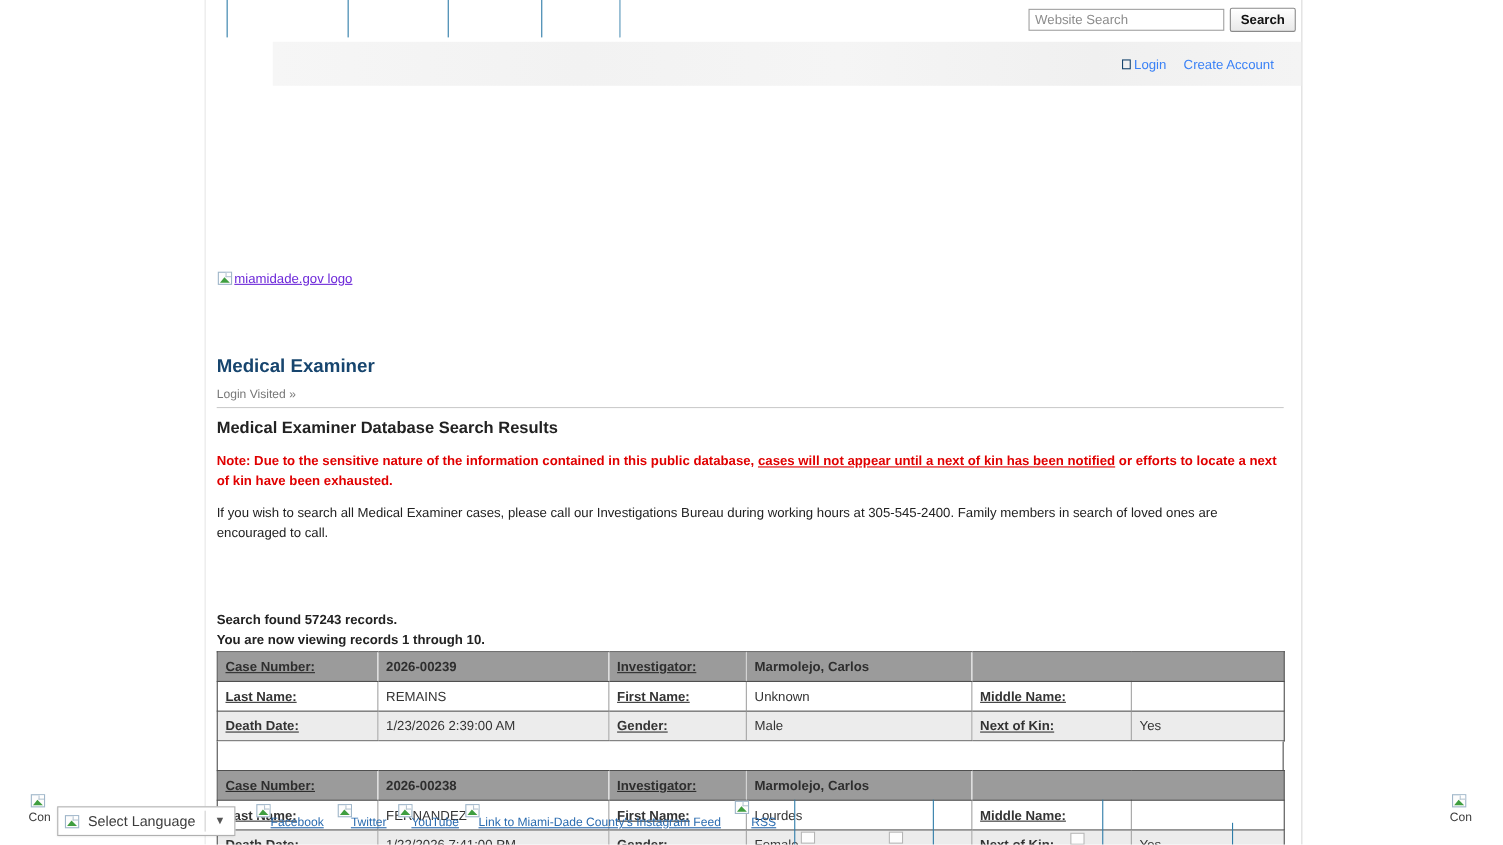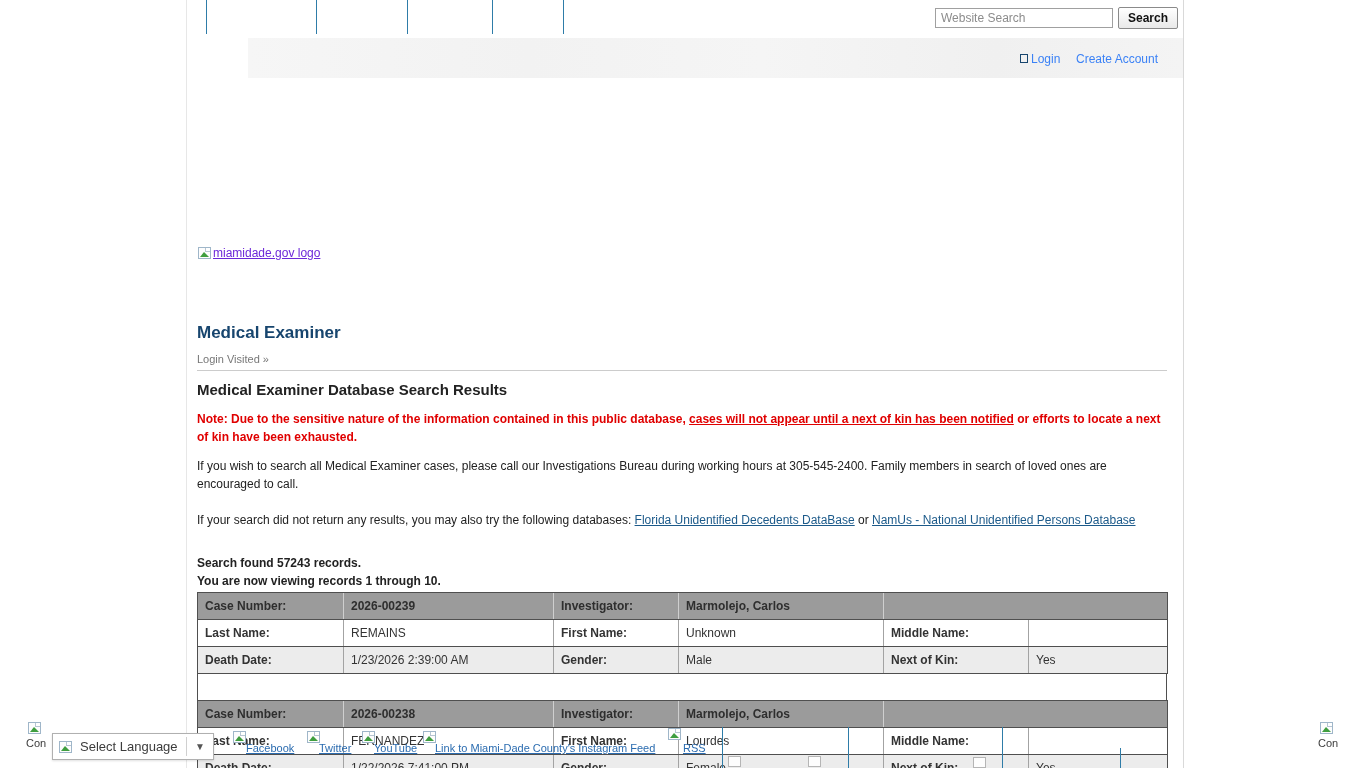--- a/index.html
+++ b/index.html
@@ -53,21 +53,21 @@
   .summary { position:absolute; left:197px; font-size:12px; font-weight:bold; color:#222; }
   #summary1 { top:556px; } #summary2 { top:574px; }
 
   
   #records-container { position:absolute; left:197px; top:592px; width:970px; }
   table.rec { border-collapse:collapse; width:970px; table-layout:fixed; }
   table.rec td { height:27px; font-size:12px; color:#333; padding:0 0 0 7px; overflow:hidden; white-space:nowrap;
                  border-top:1px solid #4f4f4f; border-bottom:1px solid #4f4f4f; border-left:1px solid #a3a3a3; }
   table.rec td:first-child { border-left:1px solid #4f4f4f; }
   table.rec td:last-child { border-right:1px solid #4f4f4f; }
-  table.rec .lbl { font-weight:bold; }
+  table.rec .lbl { font-weight:bold;text-decoration:underline; }
   table.rec tr.hdr td { background:#9b9b9b; color:#2e2e2e; font-weight:bold; border-left-color:#cfcfcf; }
   table.rec tr.hdr td:first-child { border-left-color:#4f4f4f; }
   table.rec tr.alt td { background:#ececec; }
   .rec-spacer { height:26px; border-left:1px solid #4f4f4f; border-right:1px solid #4f4f4f; background:#fff; }
 
   
   .social-link { position:absolute; font-size:11px; color:#2b6cb0; text-decoration:underline; cursor:pointer; white-space:nowrap; background:transparent; }
   .vblue { position:absolute; width:1px; background:#2e7ca8; }
   .sq { position:absolute; width:13px; height:11px; background:#fdfdfd; border:1px solid #b5b5b5; }
   .contact-label { position:absolute; font-size:11px; color:#3c3c3c; white-space:nowrap; }
@@ -110,21 +110,20 @@
   <div id="section-title">Medical Examiner</div>
   <div id="last-visited">Login Visited »</div>
   <div id="rule"></div>
 
   <div id="note"><span>Note: Due to the sensitive nature of the information contained in this public database, </span><span class="u">cases will not appear until a next of kin has been notified</span><span> or efforts to locate a next of kin have been exhausted.</span></div>
 
   <div id="results-title">Medical Examiner Database Search Results</div>
 
   <div class="para" id="para1">If you wish to search all Medical Examiner cases, please call our Investigations Bureau during working hours at 305-545-2400. Family members in search of loved ones are encouraged to call.</div>
 
-  <div class="para" id="para2"><span>If your search did not return any results, you may also try the following databases: </span><a class="blue-link">Florida Unidentified Decedents DataBase</a><span> or </span><a class="blue-link">NamUs - National Unidentified Persons Database</a></div>
 
   <div class="summary" id="summary1">Search found 57243 records.</div>
   <div class="summary" id="summary2">You are now viewing records 1 through 10.</div>
 
   <div id="records-container">
     <table class="rec">
       <colgroup>
         <col style="width:146px">
           <col style="width:210px">
           <col style="width:125px">

